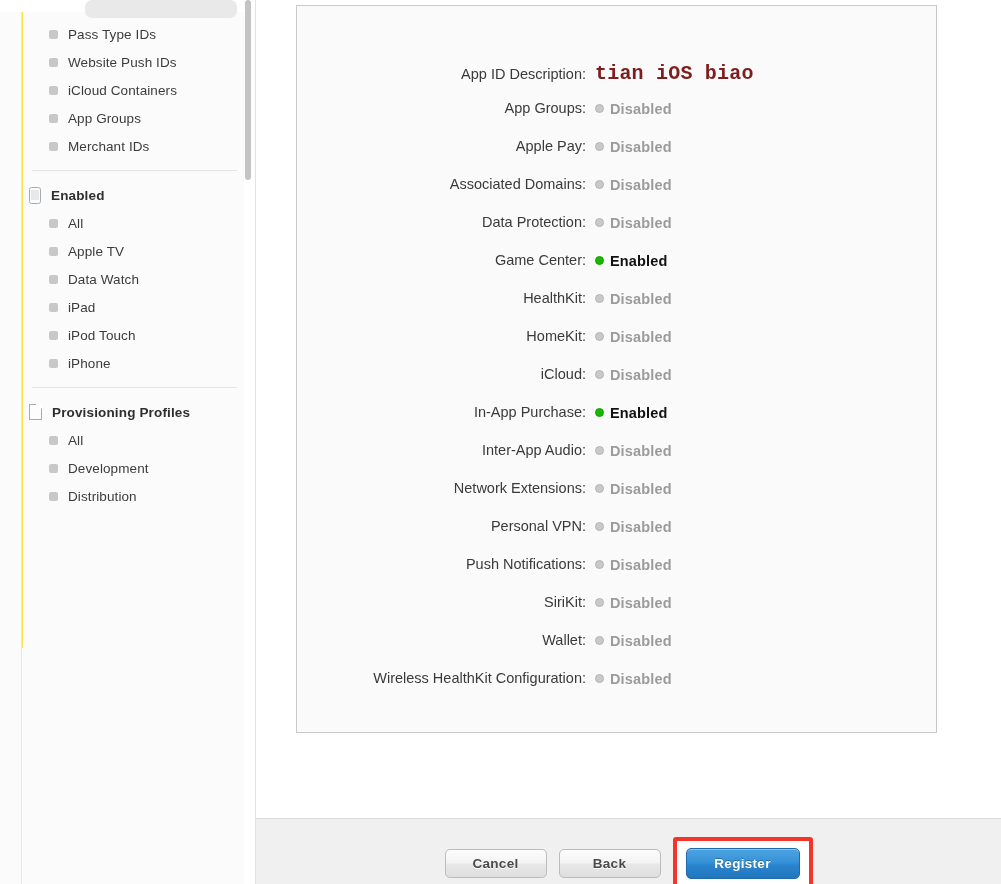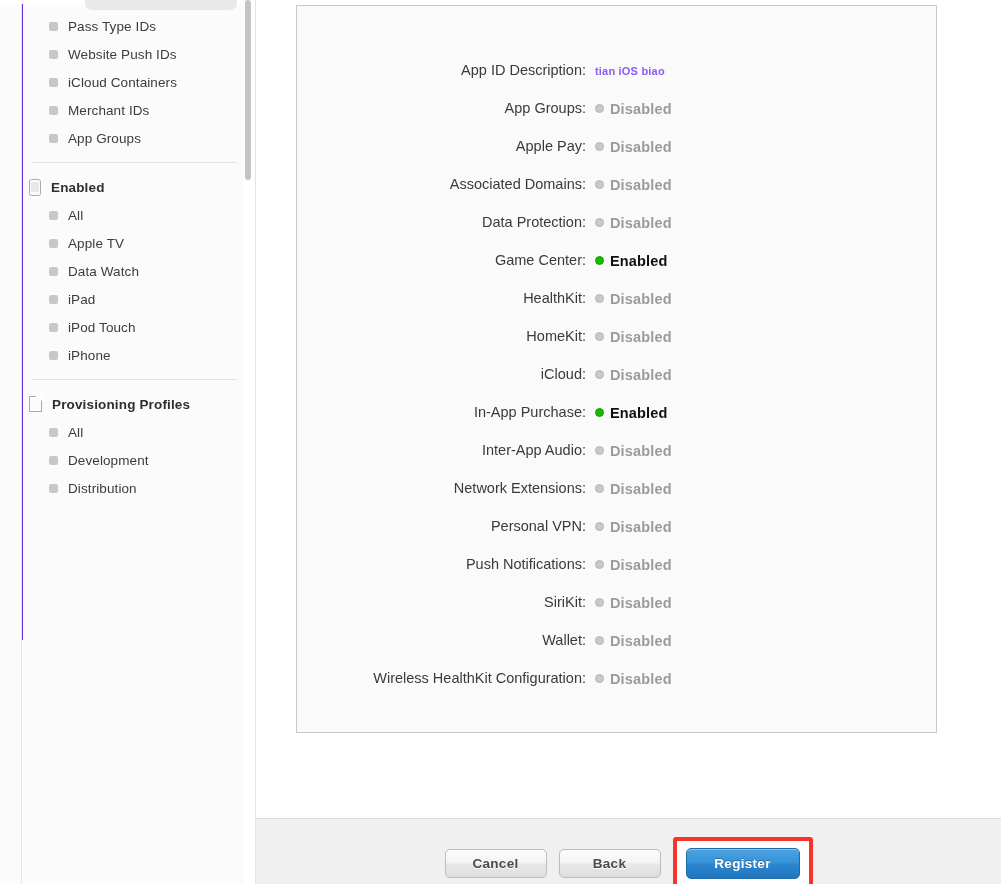--- a/index.html
+++ b/index.html
@@ -21,24 +21,24 @@
   .page {
     position: absolute;
     inset: 0;
     display: block;
   }
 
   
   .sidebar {
     position: absolute;
     left: 0;
-    top: 4px;
+    top: 12px;
     width: 244px;
     height: 636px;
-    background: #6d28d9;
+    background: #fde047;
     box-sizing: border-box;
   }
   .sidebar-gutter {
     position: absolute;
     left: 0;
     top: 0;
     width: 22px;
     height: 884px;
     background: #fafbfa;
     border-right: 1px solid #e7e7e7;
@@ -237,23 +237,24 @@
   .field-value {
     flex: 1 1 auto;
     font-size: 14.5px;
     display: flex;
     align-items: center;
     position: relative;
     min-width: 0;
   }
   .value-strong {
     font-weight: bold;
-    color: #8b5cf6;
-    font-size: 11px;
+    color: #7f1d1d;
+    font-size: 20px;
     letter-spacing: 0.2px;
+    font-family: Liberation Mono, monospace;
   }
 
   
   .status {
     display: flex;
     align-items: center;
     gap: 6px;
   }
   .dot {
     width: 9px;
@@ -384,25 +385,25 @@
           <div class="nav-item">
             <span class="bullet"></span>
             <span class="nav-label">Website Push IDs</span>
           </div>
           <div class="nav-item">
             <span class="bullet"></span>
             <span class="nav-label">iCloud Containers</span>
           </div>
           <div class="nav-item">
             <span class="bullet"></span>
+            <span class="nav-label">App Groups</span>
+          </div>
+          <div class="nav-item">
+            <span class="bullet"></span>
             <span class="nav-label">Merchant IDs</span>
-          </div>
-          <div class="nav-item">
-            <span class="bullet"></span>
-            <span class="nav-label">App Groups</span>
           </div>
           <div class="nav-divider"></div>
           <div class="nav-header">
             <span class="icon-device"></span>
             <span class="hdr-label">Enabled</span>
           </div>
           <div class="nav-item">
             <span class="bullet"></span>
             <span class="nav-label">All</span>
           </div>

